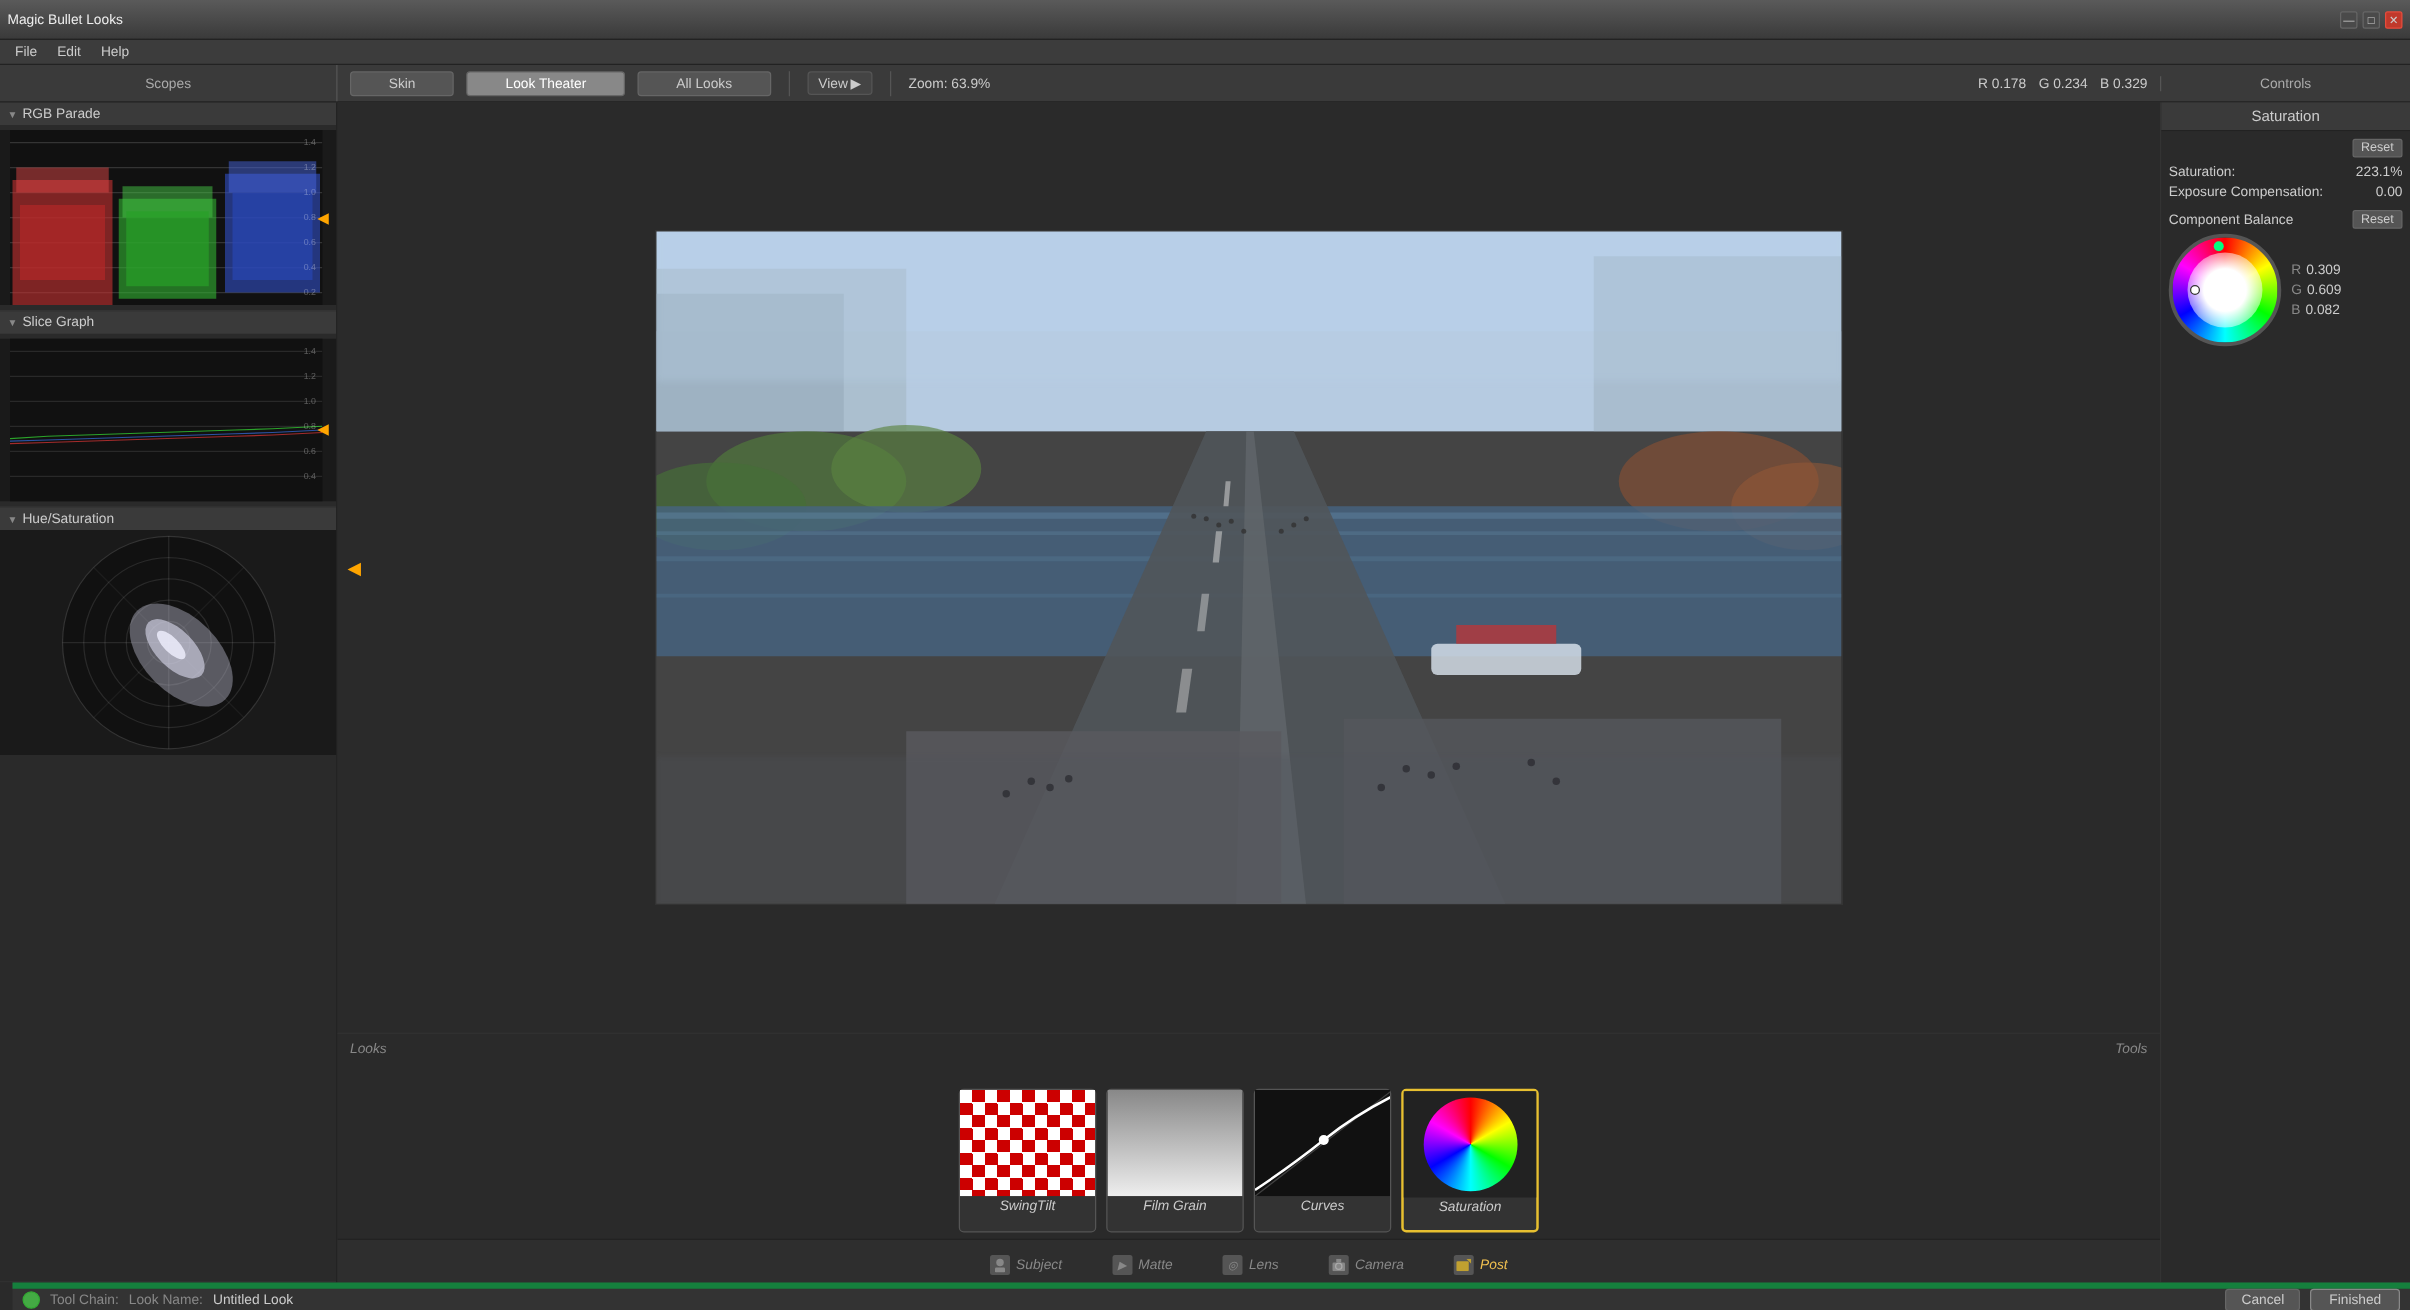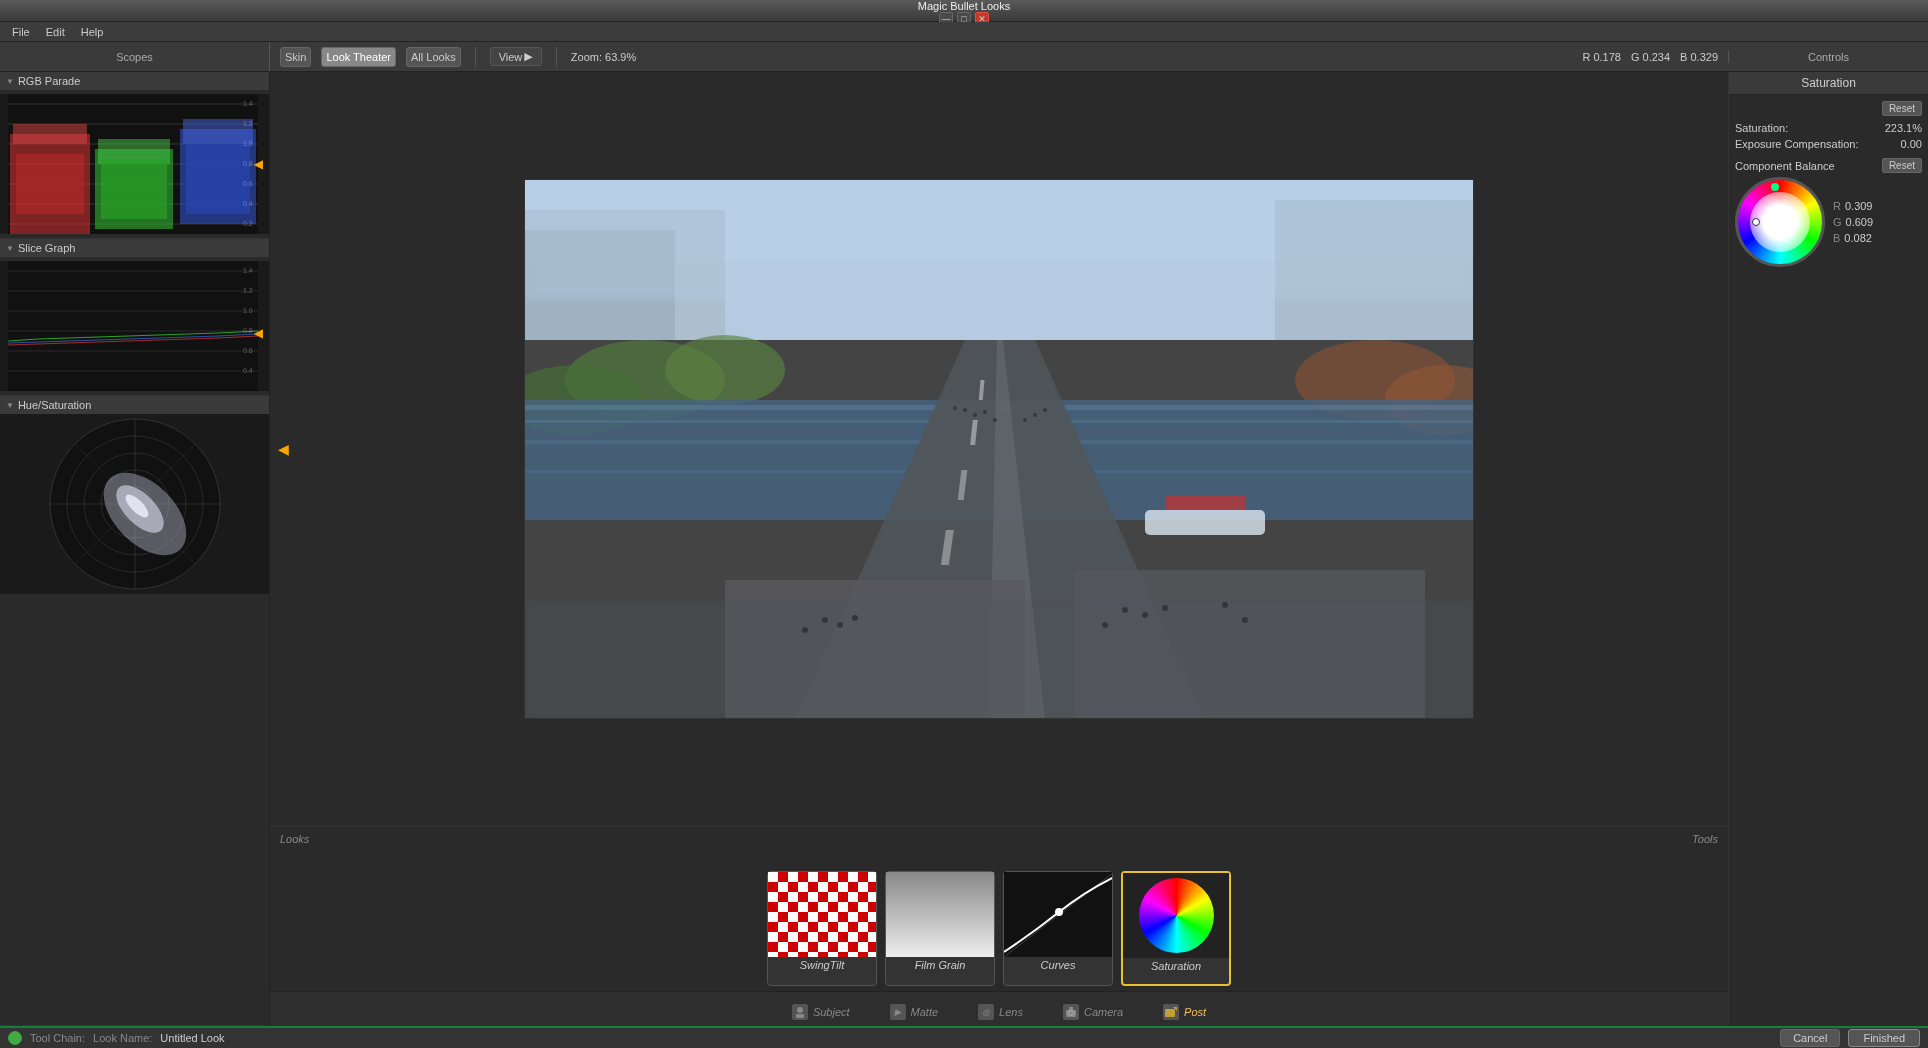--- a/index.html
+++ b/index.html
@@ -10,26 +10,25 @@
       font-family: Arial, sans-serif;
       font-size: 11px;
       color: #ccc;
       overflow: hidden;
       user-select: none;
     }
 
     
     .titlebar {
       background: linear-gradient(to bottom, #5a5a5a, #3a3a3a);
-      height: 22px;
+      height: 32px;
       display: flex;
       align-items: center;
       padding: 0 6px;
       border-bottom: 1px solid #222;
-      flex-direction: column;
     }
     .titlebar-title {
       flex: 1;
       font-size: 11px;
       color: #eee;
     }
     .titlebar-buttons {
       display: flex;
       gap: 4px;
     }
@@ -84,21 +83,21 @@
       gap: 10px;
     }
     .toolbar-right {
       width: 200px;
       display: flex;
       align-items: center;
       justify-content: center;
       border-left: 1px solid #555;
     }
     .tab-btn {
-      padding: 3px 4px;
+      padding: 3px 30px;
       background: #555;
       border: 1px solid #666;
       border-radius: 3px;
       color: #ccc;
       font-size: 11px;
       cursor: pointer;
     }
     .tab-btn.active {
       background: #888;
       color: #fff;
@@ -376,25 +375,26 @@
       background: #555;
       border-radius: 2px;
       display: flex; align-items: center; justify-content: center;
       font-size: 9px;
     }
 
     
     .status-bar {
       height: 22px;
       background: #333;
-      border-top: 2px solid #15803d;
+      border-top: 5px solid #15803d;
       display: flex;
       align-items: center;
       padding: 0 8px;
       gap: 8px;
+      margin-left: 10px;
     }
     .tool-chain-label { color: #888; font-size: 11px; }
     .tool-chain-btn {
       width: 14px; height: 14px;
       border-radius: 50%;
       background: #4a4;
       border: 1px solid #3a3;
       cursor: pointer;
     }
     .look-name-label { color: #888; font-size: 11px; }

